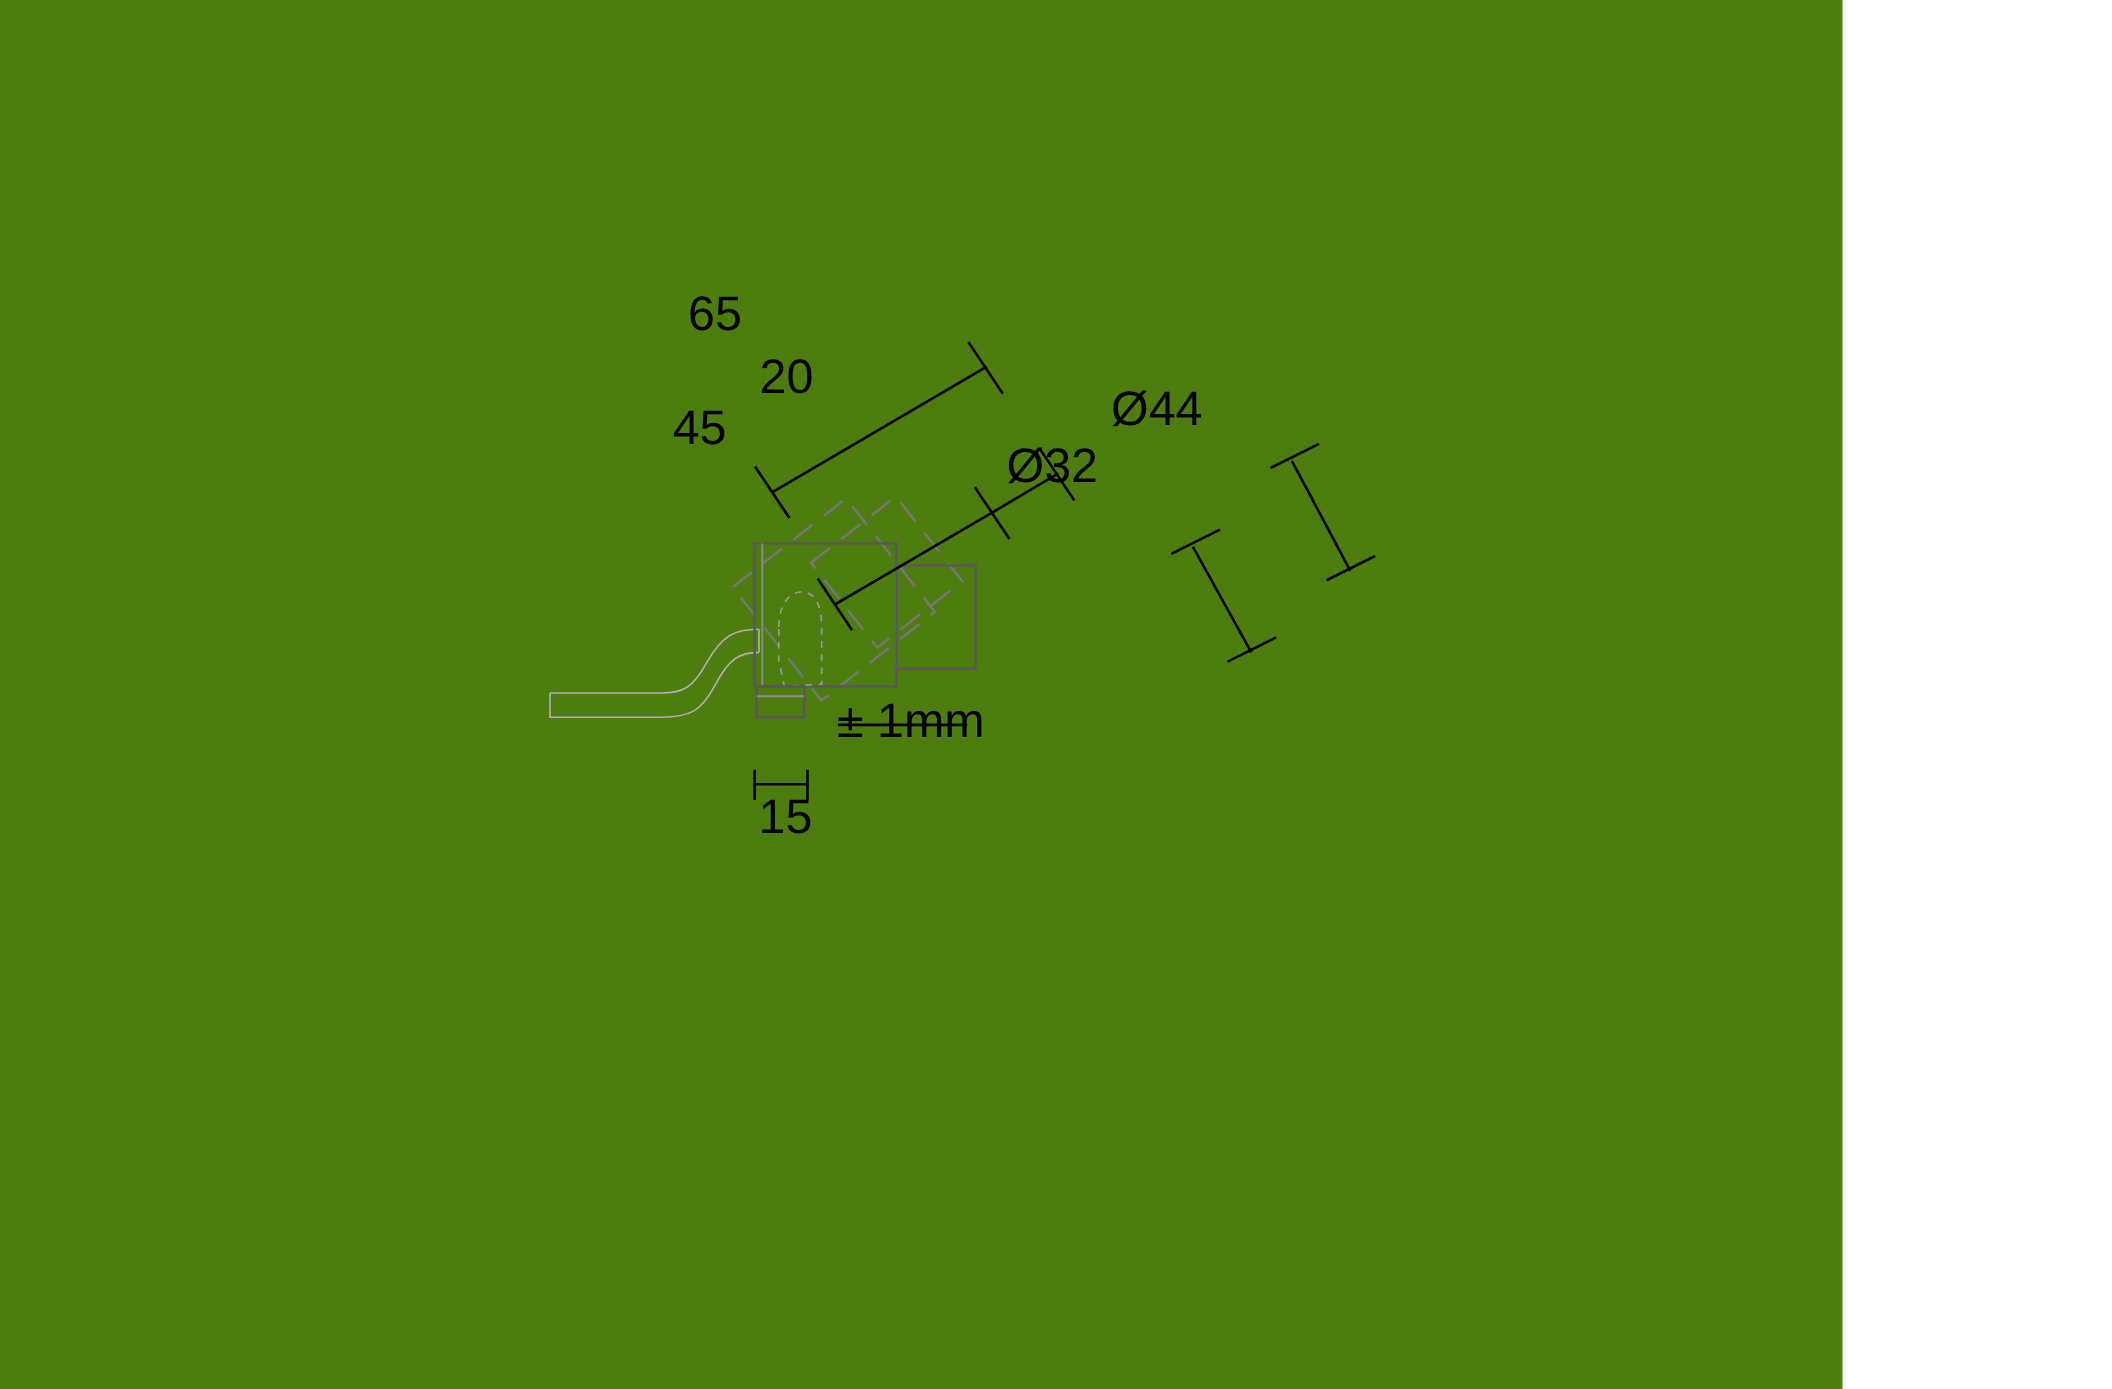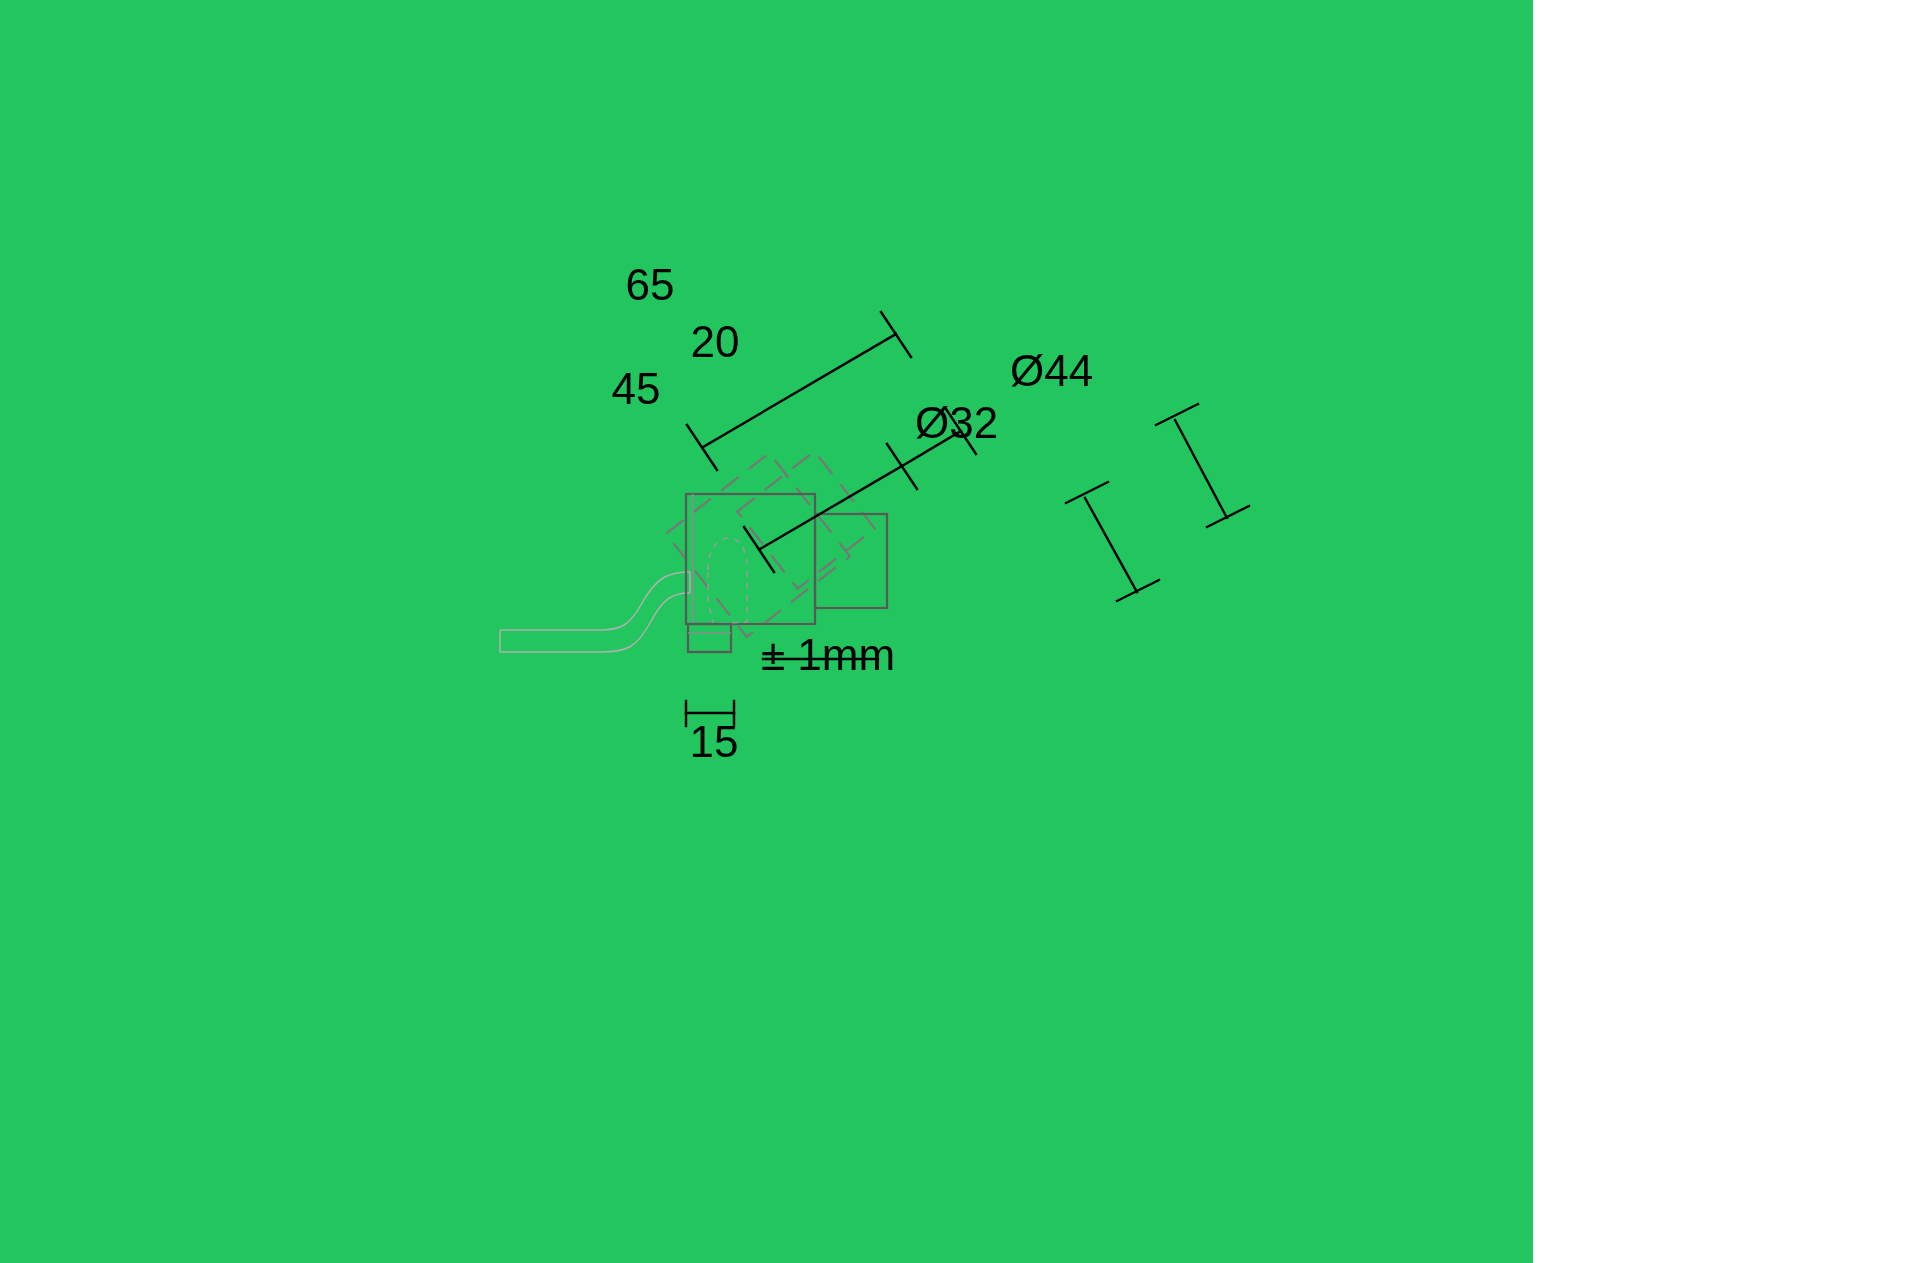--- a/index.html
+++ b/index.html
@@ -8,23 +8,23 @@
     background: #ffffff;
   }
   body {
     width: 1920px;
     height: 1263px;
     font-family: "Liberation Sans", sans-serif;
     overflow: hidden;
   }
   #drawing-root {
     position: relative;
-    width: 1533px;
+    width: 1675px;
     height: 1263px;
-    background: #22c55e;
+    background: #4d7c0f;
     text-decoration: underline;
   }
   svg#cad-canvas {
     position: absolute;
     top: 0;
     left: 0;
     width: 1920px;
     height: 1263px;
     display: block;
   }

